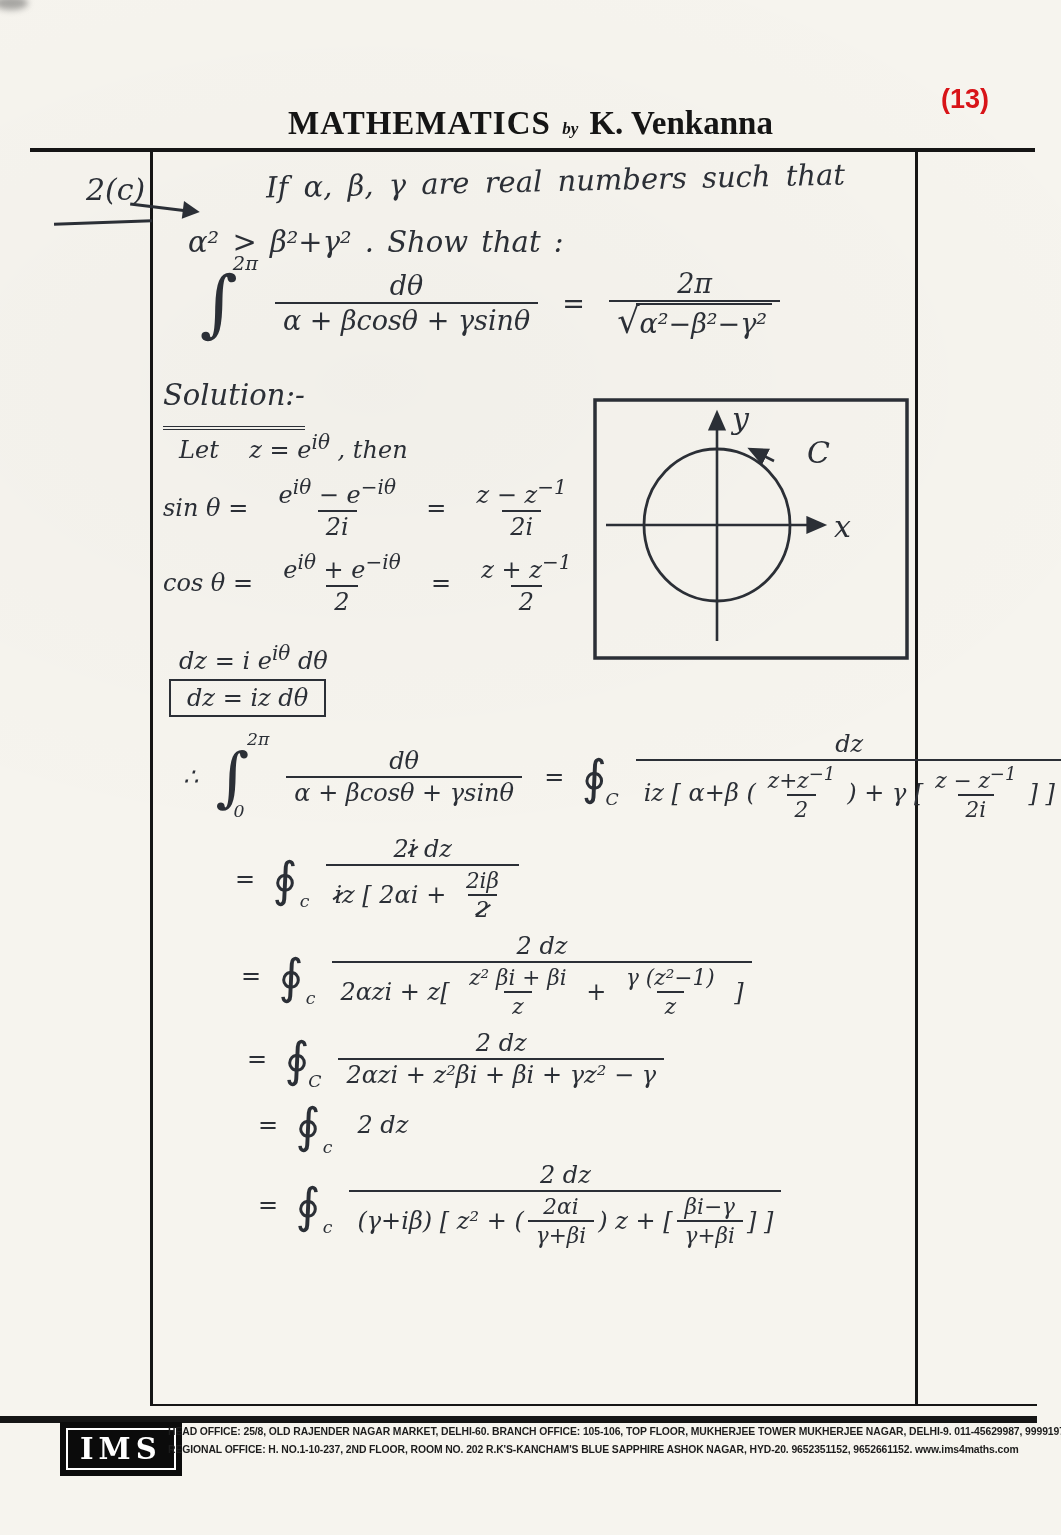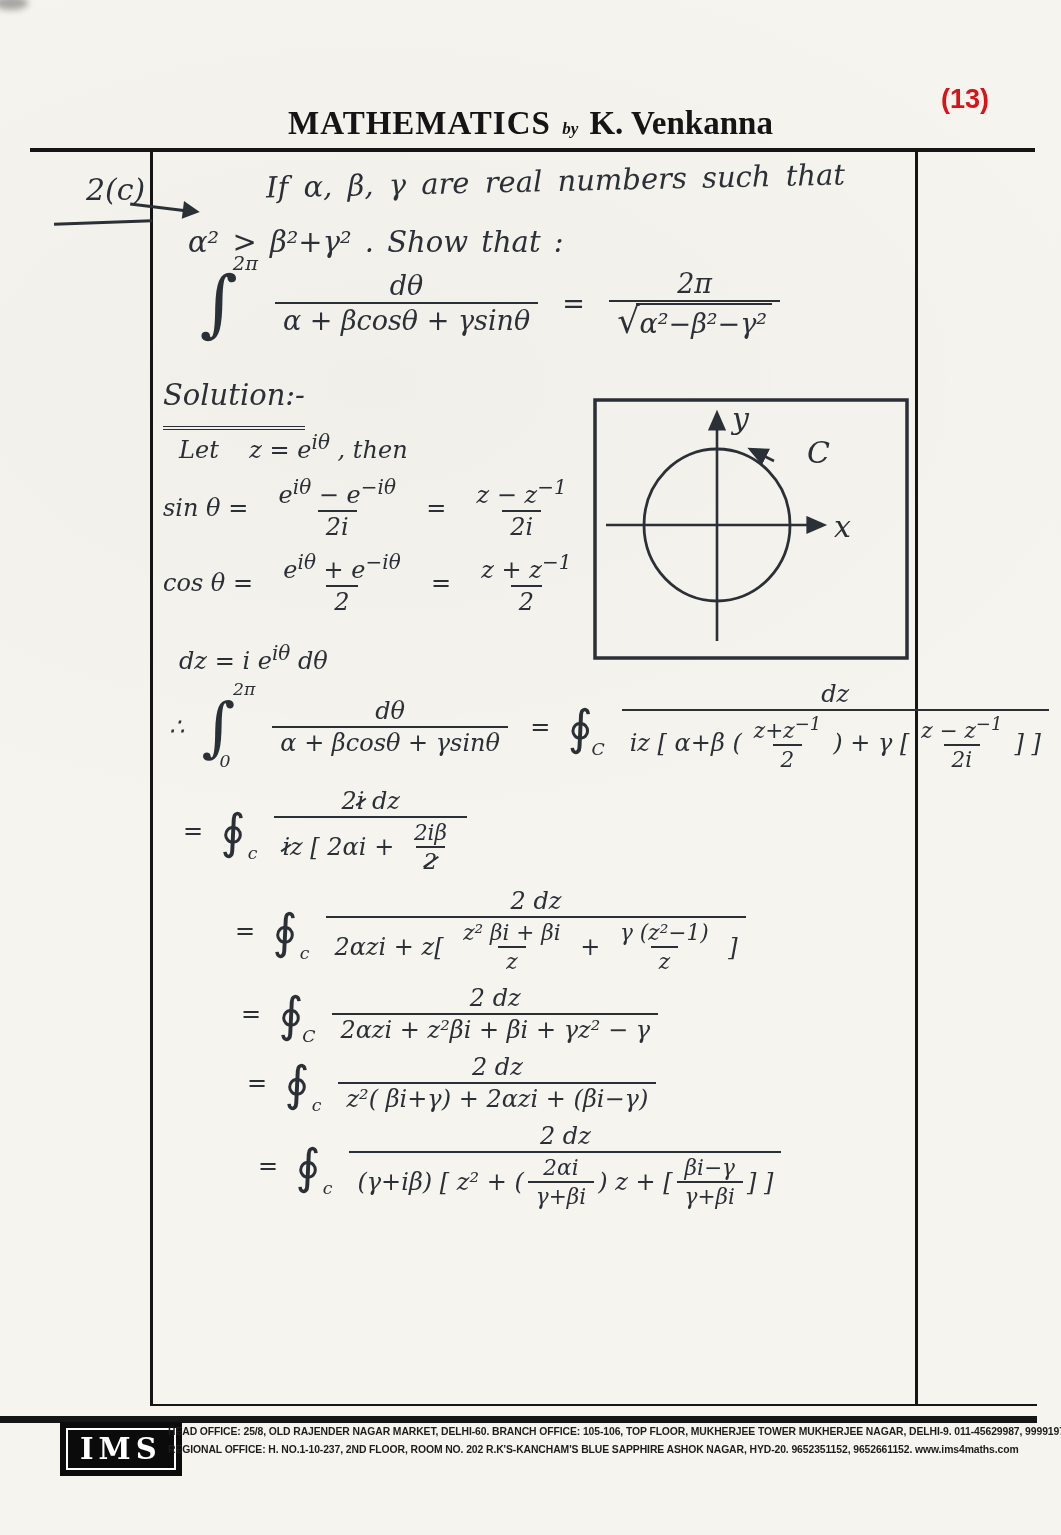--- a/index.html
+++ b/index.html
@@ -137,20 +137,25 @@
         <span class="tk">  =  </span>
         <span class="frac">
           <span class="num"><span class="tk">z + z<sup>−1</sup></span></span>
           <span class="den"><span class="tk">2</span></span>
         </span>
       </div>
       <div class="eq-line hand">
         <span class="tk">dz = i e<sup>iθ</sup> dθ</span>
       </div>
       <div class="eq-line hand">
+        <span class="boxwrap">
+          <span class="tk">dz = iz dθ</span>
+        </span>
+      </div>
+      <div class="eq-line hand">
         <span class="tk">∴  </span>
         <span class="intgrp"><span class="sym">∫</span><span class="hi">2π</span><span class="lo">0</span></span>
         <span class="frac">
           <span class="num"><span class="tk">dθ</span></span>
           <span class="den"><span class="tk">α + βcosθ + γsinθ</span></span>
         </span>
         <span class="tk">  =  </span>
         <span class="ointgrp"><span class="sym">∮</span><span class="sub">C</span></span>
         <span class="frac">
           <span class="num"><span class="tk">dz</span></span>
@@ -179,21 +184,20 @@
         <span class="frac">
           <span class="num"><span class="tk">2 dz</span></span>
           <span class="den"><span class="tk">2αzi + z²βi + βi + γz² − γ</span></span>
         </span>
       </div>
       <div class="eq-line hand">
         <span class="tk">=  </span>
         <span class="ointgrp"><span class="sym">∮</span><span class="sub">c</span></span>
         <span class="frac">
           <span class="num"><span class="tk">2 dz</span></span>
-          <span class="den"><span class="tk">z²( βi+γ) + 2αzi + (βi−γ)</span></span>
         </span>
       </div>
       <div class="eq-line hand">
         <span class="tk">=  </span>
         <span class="ointgrp"><span class="sym">∮</span><span class="sub">c</span></span>
         <span class="frac">
           <span class="num"><span class="tk">2 dz</span></span>
           <span class="den"><span class="tk">(γ+iβ) [ z² + (</span><span class="frac"><span class="num"><span class="tk">2αi</span></span><span class="den"><span class="tk">γ+βi</span></span></span><span class="tk">) z + [</span><span class="frac"><span class="num"><span class="tk">βi−γ</span></span><span class="den"><span class="tk">γ+βi</span></span></span><span class="tk">] ]</span></span>
         </span>
       </div>

